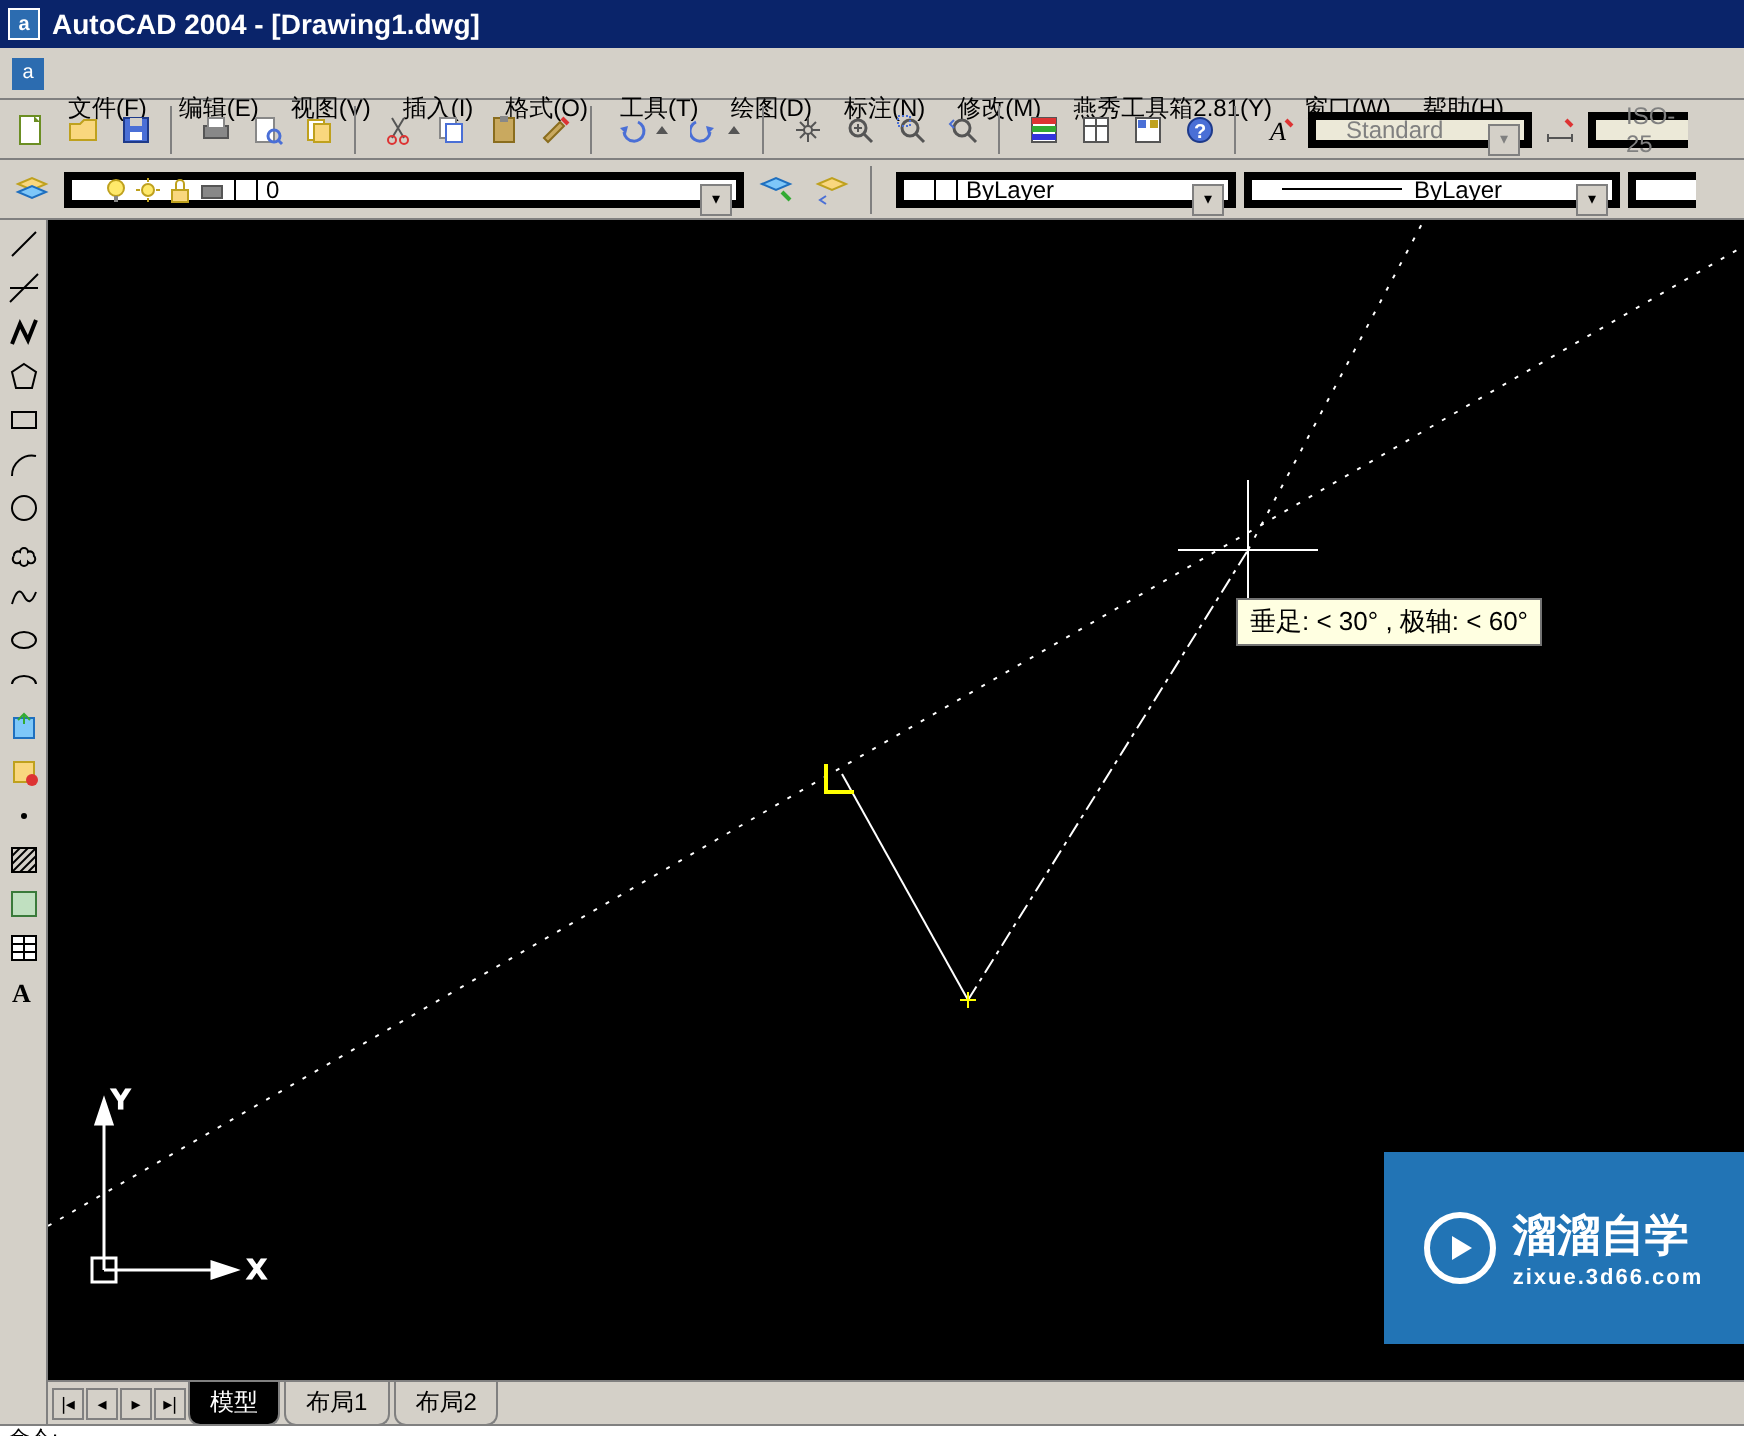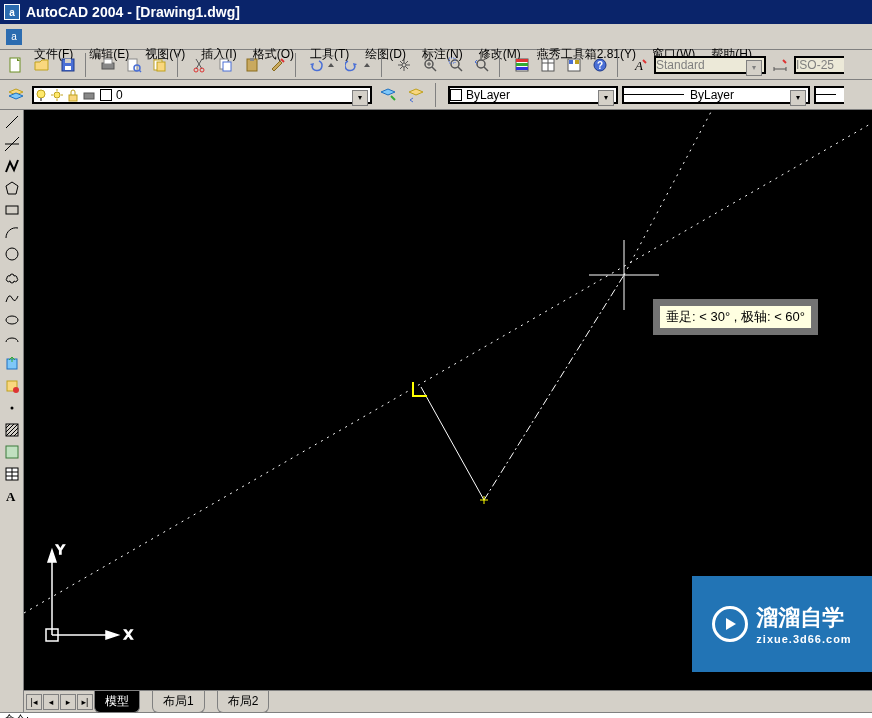--- a/index.html
+++ b/index.html
@@ -73,24 +73,24 @@
     background: #d4d0c8;
     border-bottom: 1px solid #808080;
     display: flex;
     align-items: center;
     padding: 0 4px;
     gap: 4px;
   }
   .dropdown {
     height: 18px;
     background: #fff;
-    border: 2px solid #000000;
+    border: 4px solid #000000;
     display: flex;
     align-items: center;
-    padding: 0 0;
+    padding: 0 15px;
     font-size: 12px;
     color: #000;
     position: relative;
   }
   .dropdown .dd-arrow {
     position: absolute; right: 2px; top: 2px;
     width: 16px; height: 16px;
     background: #d4d0c8;
     border: 1px solid #808080;
     display:flex;align-items:center;justify-content:center;
@@ -130,24 +130,24 @@
     position: relative;
     overflow: hidden;
   }
   .ucs {
     position: absolute;
     left: 10px;
     bottom: 40px;
   }
   .tooltip {
     position: absolute;
-    left: 629px;
+    left: 594px;
     top: 189px;
     background: #ffffe1;
-    border: 7px solid #737373;
+    border: 1px solid #737373;
     padding: 2px 6px;
     font-size: 13px;
     color: #000;
     white-space: nowrap;
   }
   .tab-bar {
     height: 22px;
     background: #d4d0c8;
     display:flex;
     align-items:center;
@@ -161,21 +161,21 @@
     display:flex;align-items:center;justify-content:center;
     font-size:9px; cursor:pointer;
     margin-right:1px;
   }
   .tab {
     padding: 2px 10px;
     background: #d4d0c8;
     border: 1px solid #808080;
     border-top: none;
     border-radius: 0 0 6px 6px;
-    margin-right: 12px;
+    margin-right: 2px;
     font-size:12px;
     cursor:pointer;
   }
   .tab.active { background:#000; color:#fff; }
 
   .cmd-bar {
     height: 14px;
     background:#fff;
     border-top:1px solid #808080;
     border-bottom:1px solid #808080;

